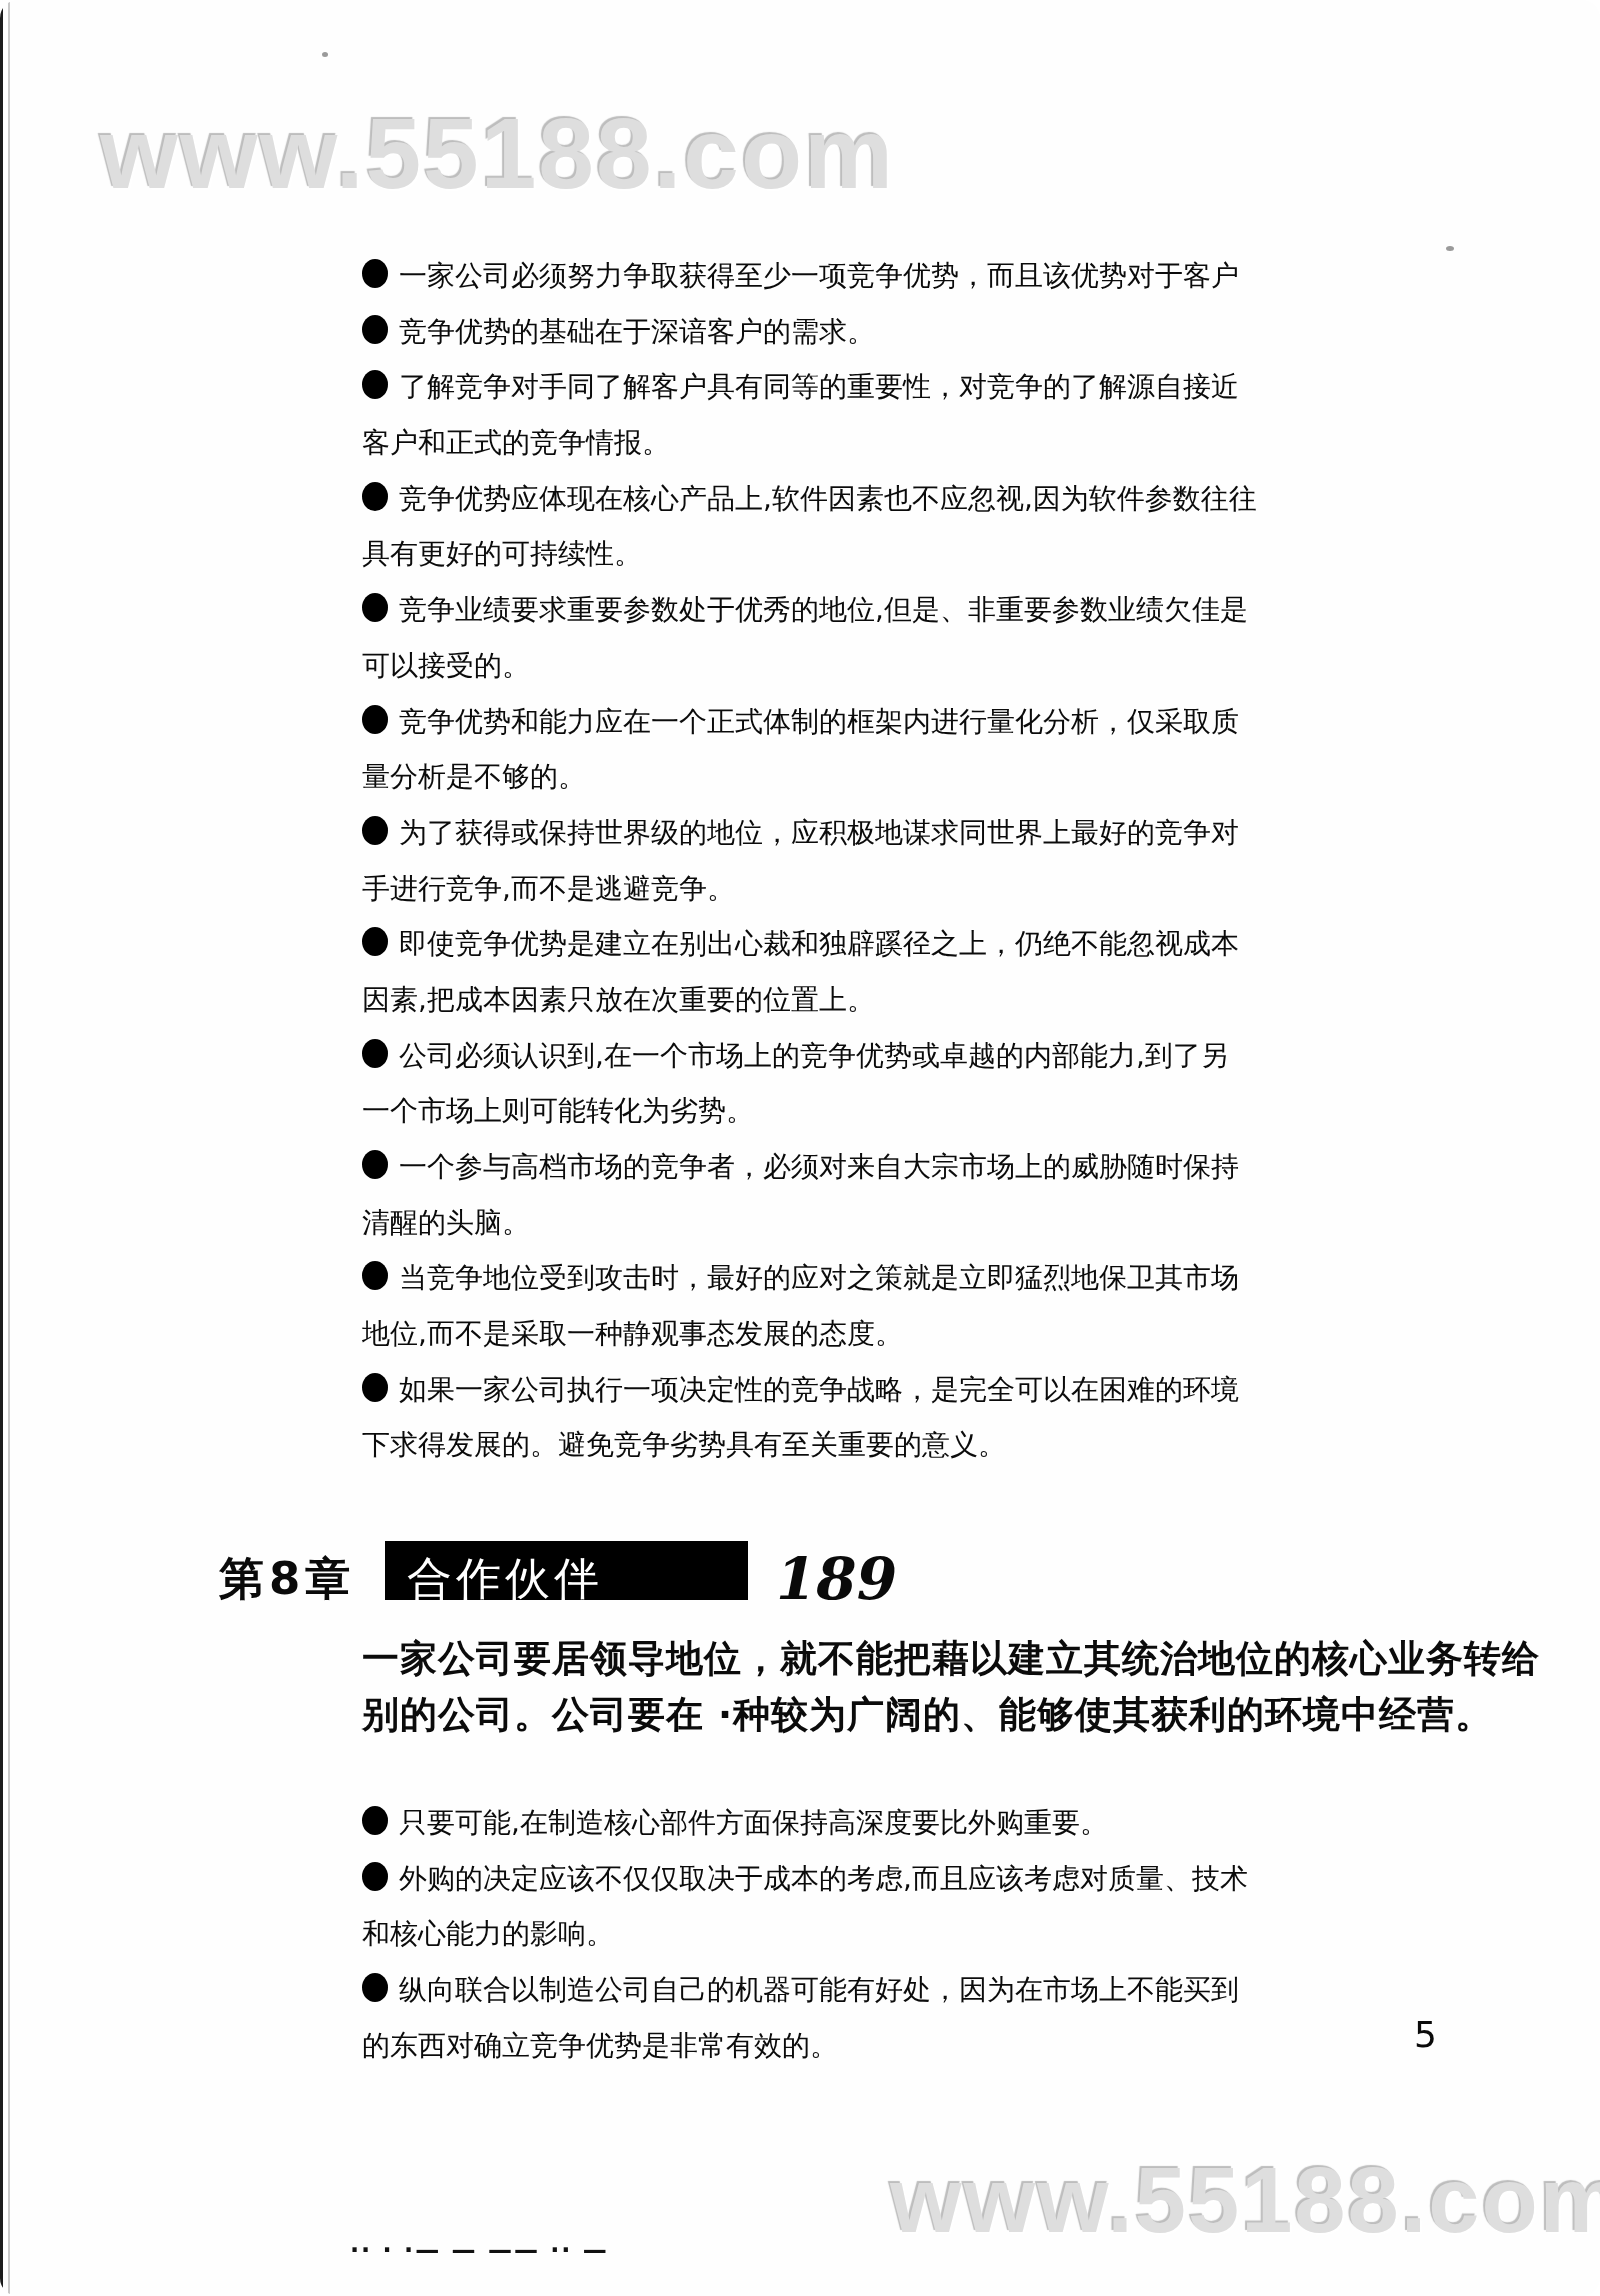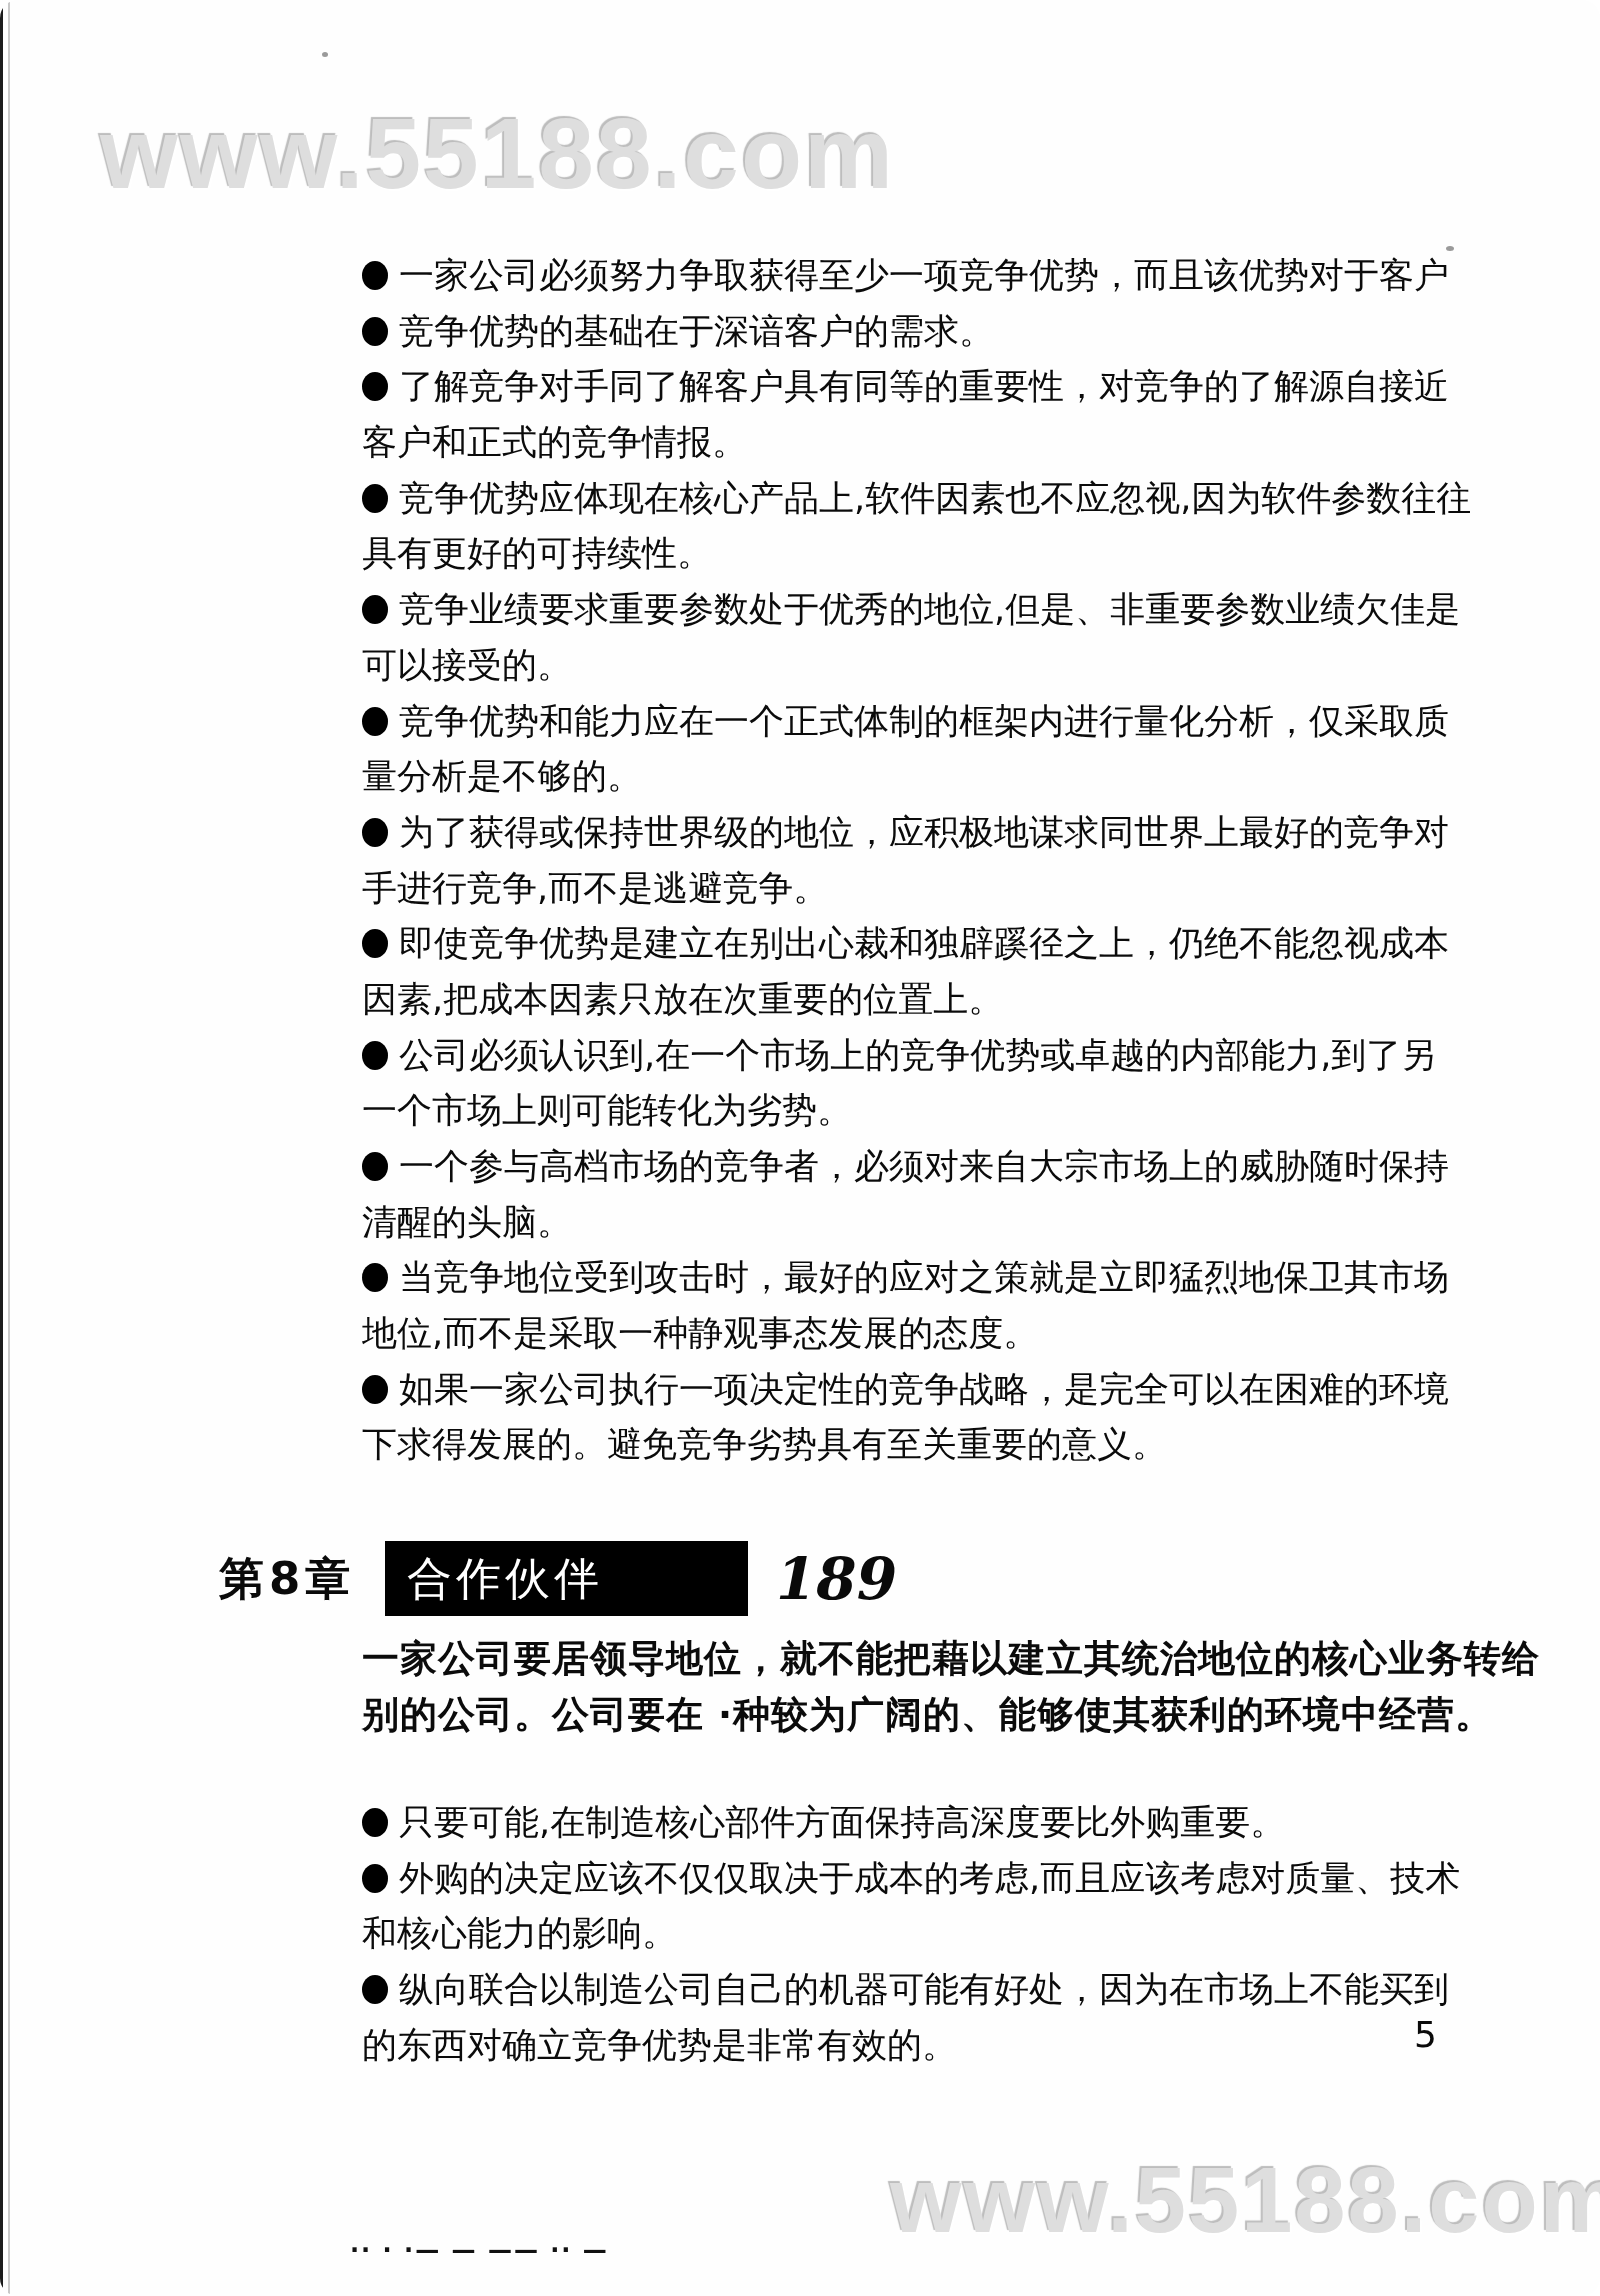--- a/index.html
+++ b/index.html
@@ -18,34 +18,34 @@
     text-shadow:-2px -2px 1px #bdbdbd, 2px 2px 2px #ffffff;
     user-select:none;
   }
   .wm-top{left:100px;top:96px;font-size:100px;}
   .wm-bottom{left:890px;top:2148px;font-size:92px;}
   
   .textblock{position:absolute;left:362px;width:1110px;}
   .top-block{top:248px;}
   .lead-block{top:1631px;}
   .bottom-block{top:1795px;}
-  .line{height:55.7px;line-height:55.7px;font-size:35px;white-space:nowrap;color:#0b0b0b;}
+  .line{height:55.7px;line-height:55.7px;font-size:28px;white-space:nowrap;color:#0b0b0b;}
   .bold .line{font-weight:800;font-size:37px;letter-spacing:1px;}
   .dot{display:none;}
   .dot.show{
     display:inline-block;width:26px;height:29px;background:#000;
     border-radius:50%;margin-right:11px;vertical-align:-3px;
   }
   
   .chapter-label{
     position:absolute;left:219px;top:1549px;font-size:45px;font-weight:700;
     letter-spacing:5px;color:#0a0a0a;
   }
   .chapter-box{
-    position:absolute;left:385px;top:1541px;width:363px;height:75px;background:#000;
+    position:absolute;left:385px;top:1541px;width:363px;height:59px;background:#000;
   }
   .chapter-box .chapter-title{
     display:inline-block;color:#fff;font-size:45px;line-height:75px;
     padding-left:22px;letter-spacing:4px;
   }
   .chapter-pageref{
     position:absolute;left:776px;top:1545px;font-size:58px;font-weight:700;
     font-style:italic;font-family:"DejaVu Serif",serif;color:#0a0a0a;
   }
   

